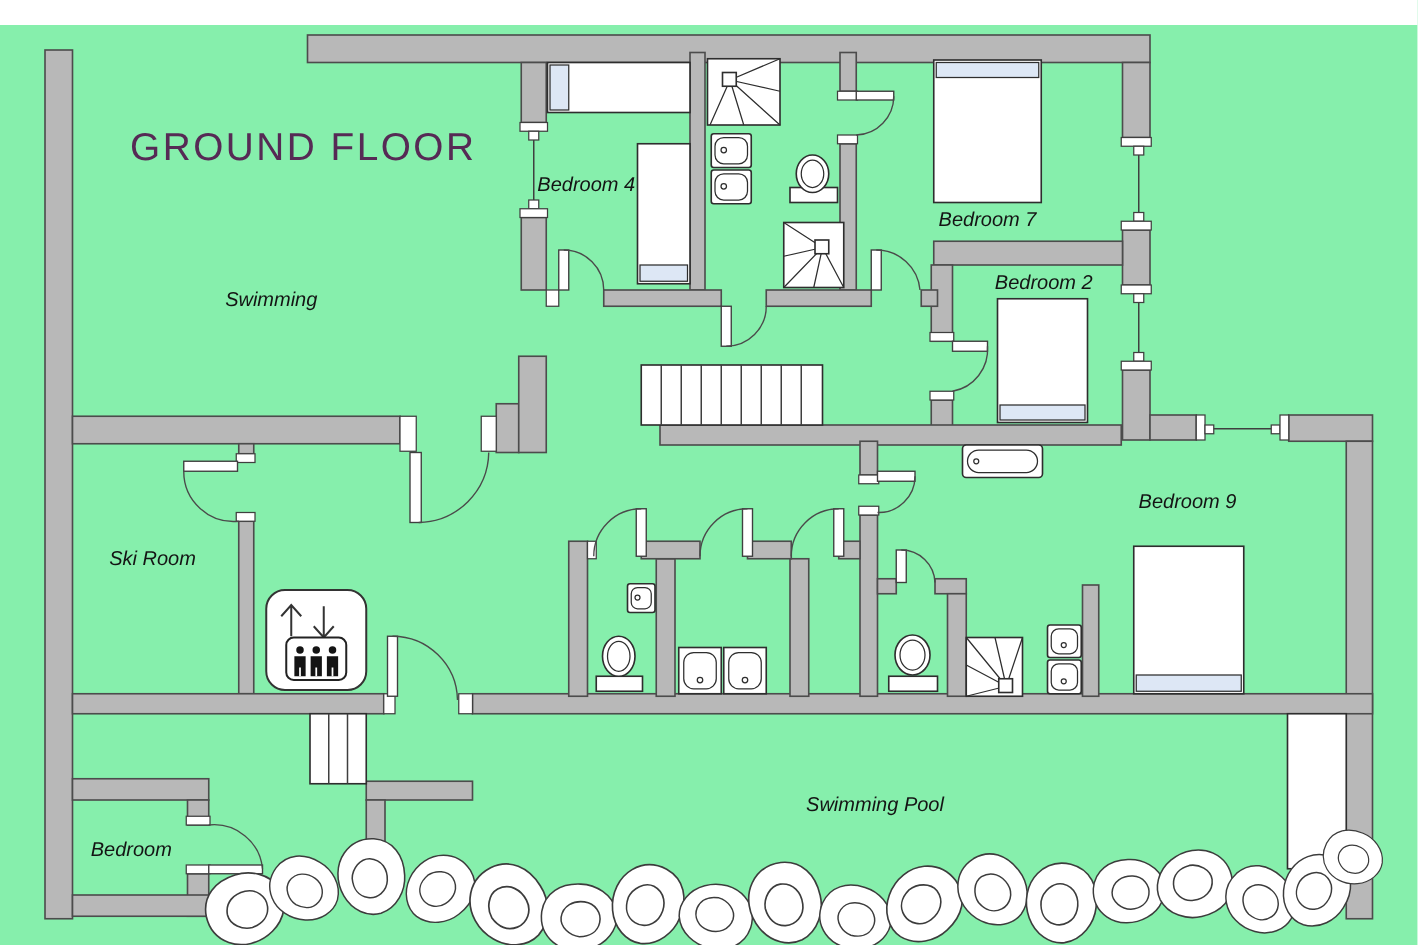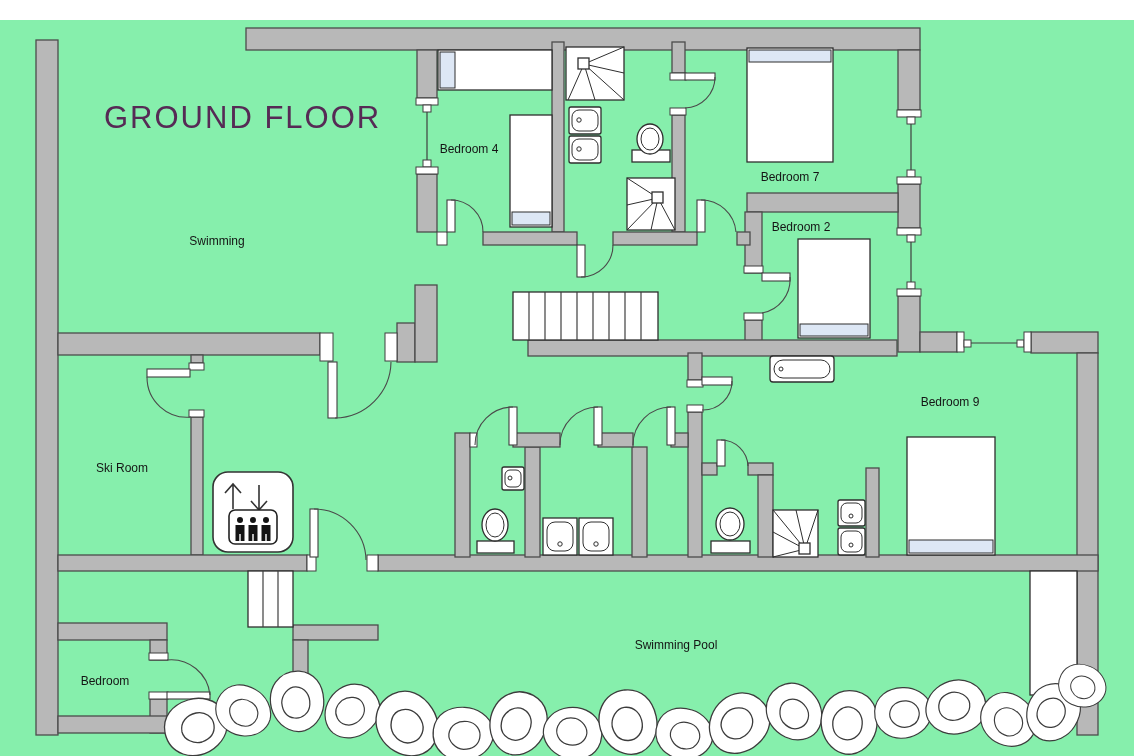--- a/index.html
+++ b/index.html
@@ -1,22 +1,22 @@
 <!DOCTYPE html>
 <html><head>
 <meta charset="utf-8">
 <style>
   html,body{margin:0;padding:0;background:#fff;}
   .stage{position:relative;width:1134px;height:756px;background:#86efac;
          font-family:"Liberation Sans",sans-serif;overflow:hidden;margin-top:20px;}
   .stage svg{position:absolute;left:0;top:0;}
   .title{position:absolute;left:104px;top:80px;font-size:31px;letter-spacing:2px;
          color:#562a55;white-space:nowrap;}
-  .label{position:absolute;transform:translate(-50%,-50%);font-size:12px;color:#141414;
-         white-space:nowrap;}
+  .label{position:absolute;transform:translate(-50%,-50%);font-size:16px;color:#141414;
+         white-space:nowrap;font-style:italic;}
   
   .wall{fill:#b8b8b8;stroke:#4c4c4c;stroke-width:1.3;}
   .cap{fill:#ffffff;stroke:#3f3f3f;stroke-width:1;}
   .ln{stroke:#3f3f3f;stroke-width:1.2;fill:none;}
   .fx{fill:#ffffff;stroke:#2e2e2e;stroke-width:1.3;}
   .fxl{stroke:#2e2e2e;stroke-width:1;fill:none;}
   .arc{fill:none;stroke:#4a4a4a;stroke-width:1.1;}
   .leaf{fill:#ffffff;stroke:#3f3f3f;stroke-width:1.1;}
   .pw{fill:#dde7f5;stroke:#2e2e2e;stroke-width:1;}
   .rock{fill:#ffffff;stroke:#3c3c3c;stroke-width:1.3;}
@@ -277,18 +277,18 @@
           <rect x="261.5" y="505" width="9" height="16"></rect>
       </g>
       <path d="M 240 514 L 240 521 M 253 514 L 253 521 M 266 514 L 266 521" stroke="#fff" stroke-width="1.4" fill="none"></path>
     </g>
   </svg>
 
   <div class="title">GROUND FLOOR</div>
   <div class="label" style="left:217px;top:221px">Swimming</div>
   <div class="label" style="left:469px;top:129px">Bedroom 4</div>
   <div class="label" style="left:790px;top:157px">Bedroom 7</div>
-  <div class="label" style="left:801px;top:207px">Bedroom 2</div>
+  <div class="label" style="left:835px;top:207px">Bedroom 2</div>
   <div class="label" style="left:950px;top:382px">Bedroom 9</div>
-  <div class="label" style="left:122px;top:448px">Ski Room</div>
+  <div class="label" style="left:122px;top:428px">Ski Room</div>
   <div class="label" style="left:105px;top:661px">Bedroom</div>
-  <div class="label" style="left:676px;top:625px">Swimming Pool</div>
+  <div class="label" style="left:700px;top:625px">Swimming Pool</div>
 </div>
 
 </body></html>

